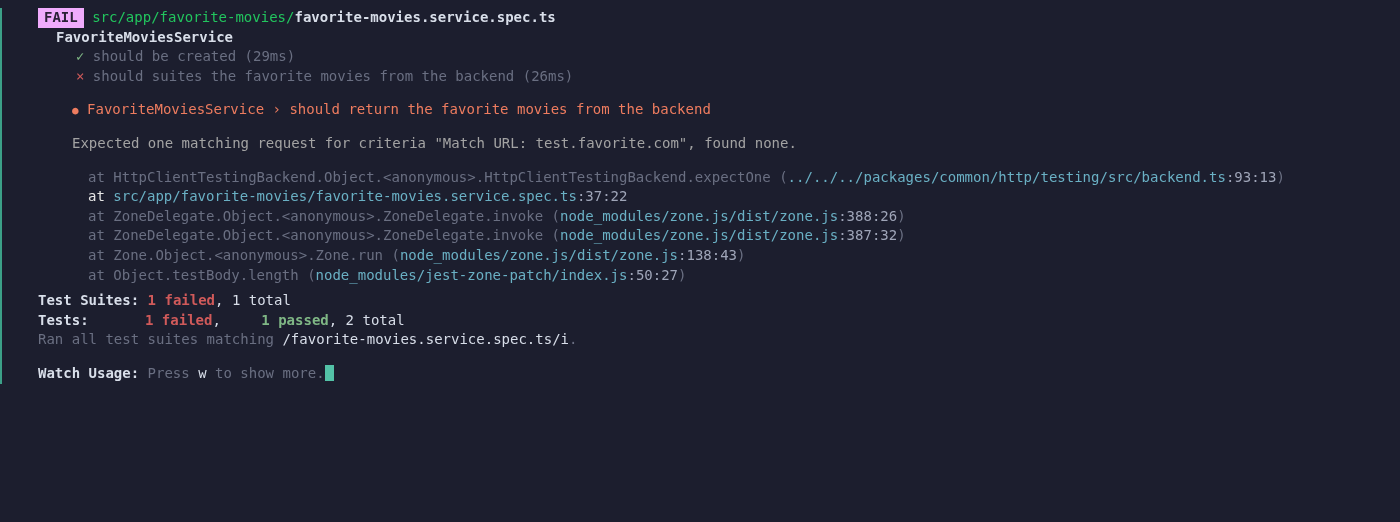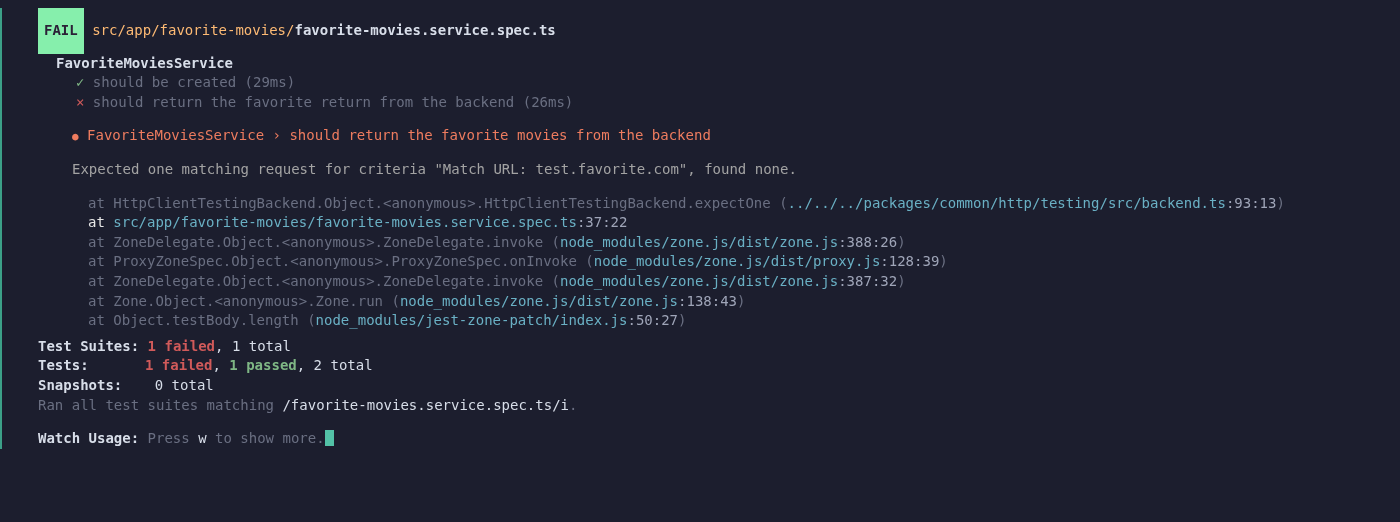--- a/index.html
+++ b/index.html
@@ -13,29 +13,29 @@
       font-size: 14px;
       line-height: 1.4;
       color: #abb2bf;
       padding: 8px 0;
     }
     .left-bar {
       border-left: 2px solid #3ca088;
       padding-left: 8px;
     }
     .fail-badge {
-      background: #86efac;
+      background: #f0abfc;
       color: #2b2137;
       font-weight: bold;
-      padding: 13px 6px;
+      padding: 0 6px;
       margin-left: 28px;
       display: inline-block;
     }
     .path-dim {
-      color: #fdba74;
+      color: #22c55e;
     }
     .path-bright {
       color: #d8dee9;
       font-weight: bold;
       text-align: center;
     }
     .describe-name {
       color: #d8dee9;
       font-weight: bold;
       margin-left: 46px;
@@ -83,20 +83,21 @@
     .summary-line {
       margin-left: 28px;
     }
     .failed {
       color: #d05a5a;
       font-weight: bold;
     }
     .passed {
       color: #7fb785;
       font-weight: bold;
+      margin-left: 32px;
     }
     .dim {
       color: #6a6f82;
     }
     .white {
       color: #d8dee9;
     }
     .cursor {
       background: #53c2a7;
       display: inline-block;
@@ -118,21 +119,21 @@
 
   <div>
     <span class="fail-badge">FAIL</span>
     <span class="path-dim">src/app/favorite-movies/</span><span class="path-bright">favorite-movies.service.spec.ts</span>
   </div>
 
   <div class="describe-name">FavoriteMoviesService</div>
 
   <div id="tests">
       <div class="test-line"><span class="check-icon">✓ </span><span>should be created (29ms)</span></div>
-      <div class="test-line"><span class="cross-icon">× </span><span>should return the favorite return from the backend (26ms)</span></div>
+      <div class="test-line"><span class="cross-icon">× </span><span>should suites the favorite movies from the backend (26ms)</span></div>
     </div>
 
   <div class="spacer"></div>
 
   <div class="fail-heading">
     <span class="bullet-icon">●</span>
     <span>FavoriteMoviesService</span>
     <span>›</span>
     <span>should return the favorite movies from the backend</span>
   </div>
@@ -140,42 +141,37 @@
   <div class="spacer"></div>
 
   <div class="expected-line">Expected one matching request for criteria "Match URL: test.favorite.com", found none.</div>
 
   <div class="spacer"></div>
 
   <div id="stack">
       <div class="stack-line"><span>at HttpClientTestingBackend.Object.&lt;anonymous&gt;.HttpClientTestingBackend.expectOne (</span><span class="stack-path">../../../packages/common/http/testing/src/backend.ts</span><span class="stack-loc">:93:13</span><span>)</span></div>
       <div class="stack-line"><span class="hl-path">at </span><span class="stack-path">src/app/favorite-movies/favorite-movies.service.spec.ts</span><span class="stack-loc">:37:22</span><span></span></div>
       <div class="stack-line"><span>at ZoneDelegate.Object.&lt;anonymous&gt;.ZoneDelegate.invoke (</span><span class="stack-path">node_modules/zone.js/dist/zone.js</span><span class="stack-loc">:388:26</span><span>)</span></div>
-      <div class="stack-line"><span>at ProxyZoneSpec.Object.&lt;anonymous&gt;.ProxyZoneSpec.onInvoke (</span><span class="stack-path">node_modules/zone.js/dist/proxy.js</span><span class="stack-loc">:128:39</span><span>)</span></div>
       <div class="stack-line"><span>at ZoneDelegate.Object.&lt;anonymous&gt;.ZoneDelegate.invoke (</span><span class="stack-path">node_modules/zone.js/dist/zone.js</span><span class="stack-loc">:387:32</span><span>)</span></div>
       <div class="stack-line"><span>at Zone.Object.&lt;anonymous&gt;.Zone.run (</span><span class="stack-path">node_modules/zone.js/dist/zone.js</span><span class="stack-loc">:138:43</span><span>)</span></div>
       <div class="stack-line"><span>at Object.testBody.length (</span><span class="stack-path">node_modules/jest-zone-patch/index.js</span><span class="stack-loc">:50:27</span><span>)</span></div>
     </div>
 
   <div class="spacer-sm"></div>
 
   <div class="summary-line">
     <span class="summary-label">Test Suites:</span>
     <span class="failed">1 failed</span><span class="white">, 1 total</span>
   </div>
 
   <div class="summary-line">
     <span class="summary-label" style="margin-right:48px">Tests:</span>
     <span class="failed">1 failed</span><span class="white">, </span><span class="passed">1 passed</span><span class="white">, 2 total</span>
   </div>
 
-  <div class="summary-line">
-    <span class="summary-label" style="margin-right:24px">Snapshots:</span>
-    <span class="white">0 total</span>
-  </div>
 
 
   <div class="summary-line dim">
     <span>Ran all test suites matching </span><span class="white">/favorite-movies.service.spec.ts/i</span><span>.</span>
   </div>
 
   <div class="spacer"></div>
 
   <div class="summary-line">
     <span class="summary-label">Watch Usage:</span><span class="dim"> Press </span><span class="white">w</span><span class="dim"> to show more.</span><span class="cursor"></span>

